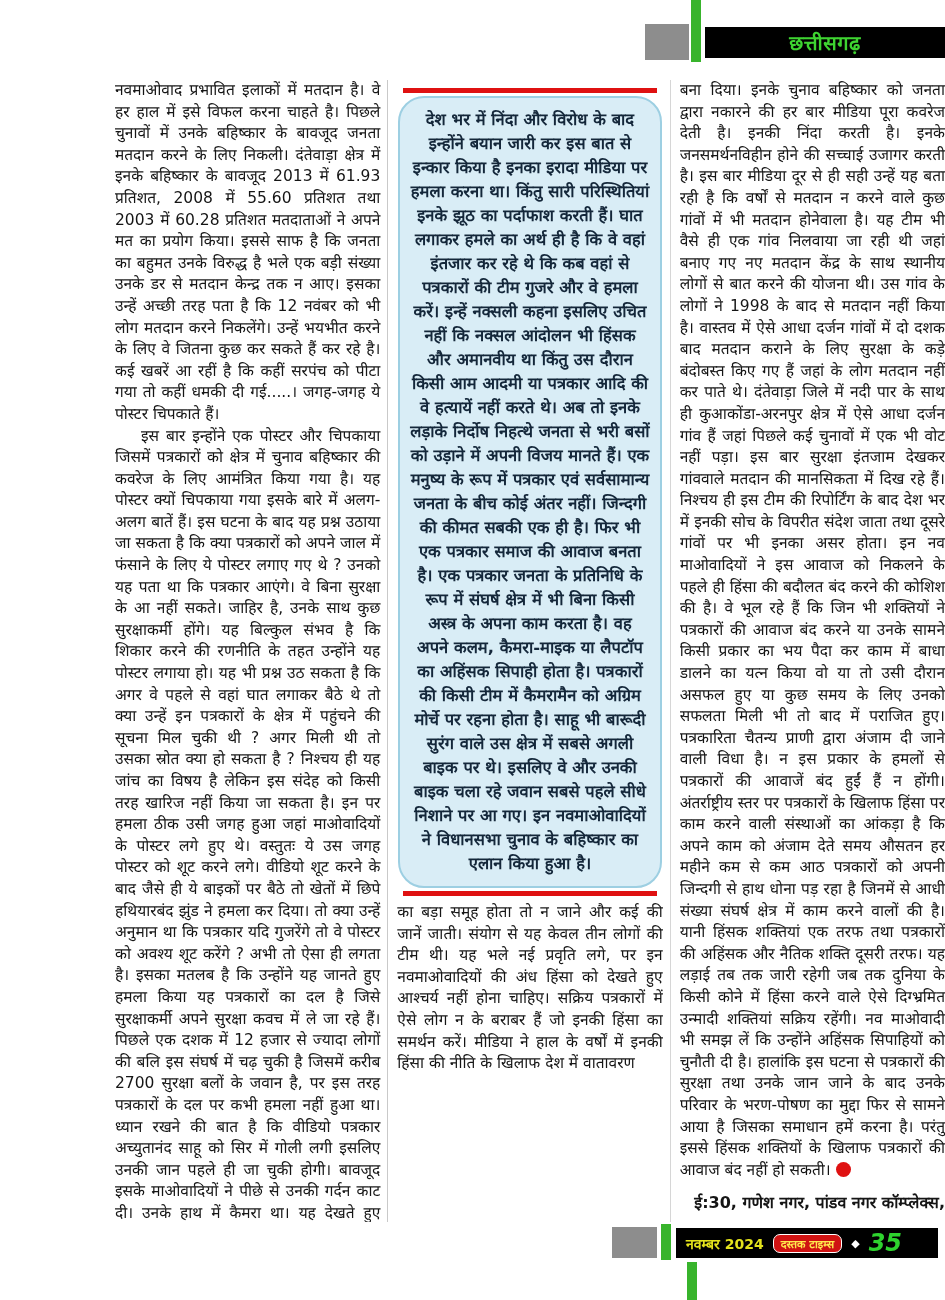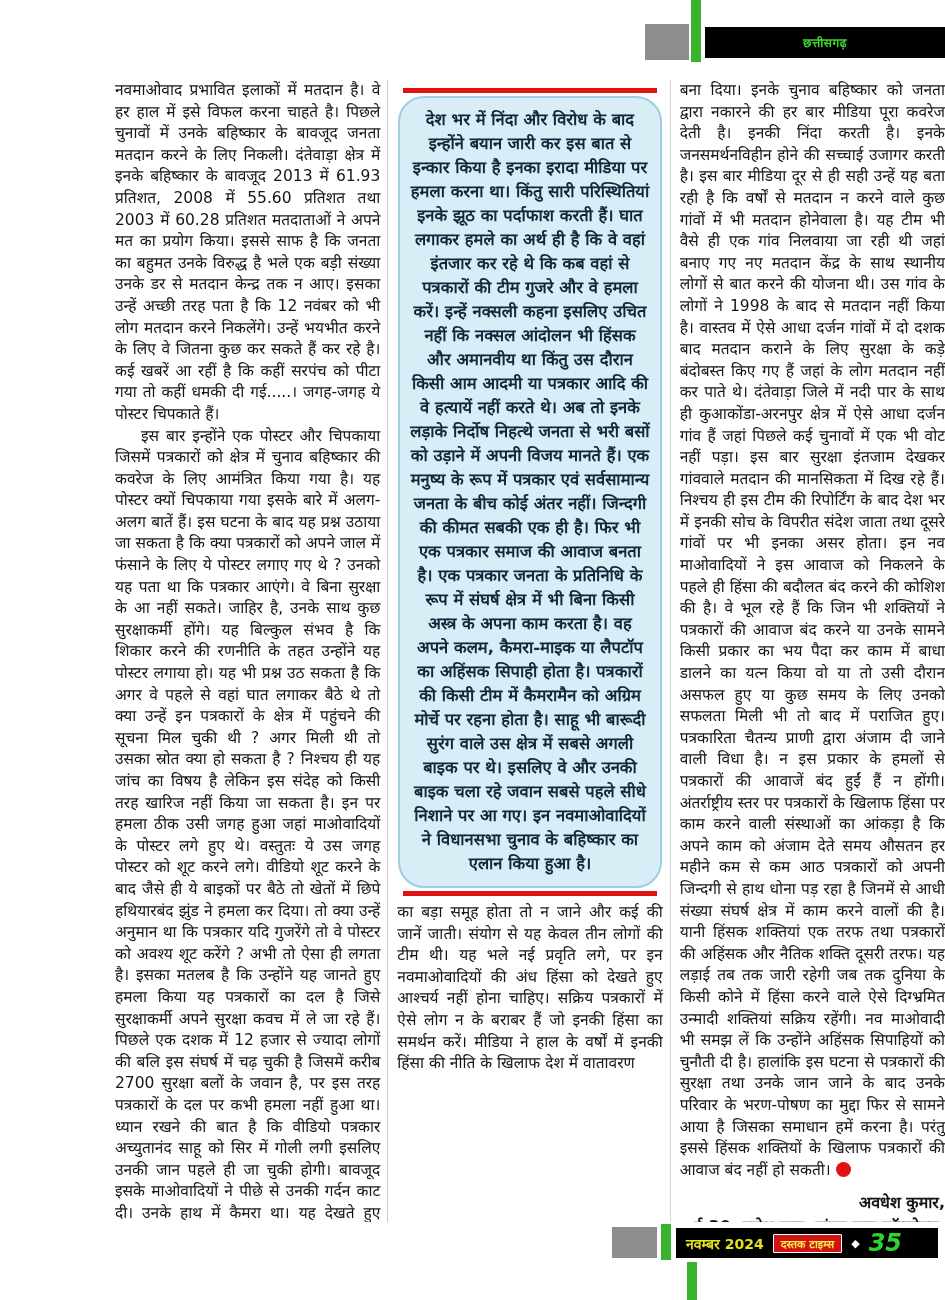--- a/index.html
+++ b/index.html
@@ -5,21 +5,21 @@
   html,body{margin:0;padding:0;}
   body{
     width:945px;height:1300px;position:relative;background:#ffffff;
     font-family:"DejaVu Sans", sans-serif;color:#151515;overflow:hidden;
   }
   
   .hdr-gray{position:absolute;left:645px;top:24px;width:44px;height:36px;background:#8d8d8d;}
   .hdr-green{position:absolute;left:691px;top:0;width:10px;height:62px;background:#38b42c;}
   .hdr-black{position:absolute;left:705px;top:27px;width:240px;height:31px;background:#000;
     display:flex;align-items:center;justify-content:center;}
-  .hdr-black .section{color:#3ed431;font-weight:bold;font-size:12px;letter-spacing:.5px;}
+  .hdr-black .section{color:#3ed431;font-weight:bold;font-size:20px;letter-spacing:.5px;}
   
   .content{position:absolute;left:75px;top:80px;width:830px;height:1142px;
     display:flex;gap:9px;overflow:hidden;margin-left:40px;}
   .col{flex:1 1 0;min-width:0;text-align:justify;font-size:15.5px;line-height:21.6px;overflow:hidden;}
   .col-1{border-right:1px solid #c9c9c9;padding-right:7px;}
   .col-2{border-right:1px solid #d6d6d6;padding-right:7px;}
   .col p{margin:0;}
   .indent{text-indent:26px;}
   
   .pq-wrap{margin:8px 1px 6px 1px;}
@@ -32,21 +32,21 @@
   
   .end-dot{display:inline-block;width:15px;height:15px;border-radius:50%;
     background:#df1111;vertical-align:-2px;margin-left:5px;}
   .author{margin-top:10px;text-align:right;font-weight:bold;font-size:16px;line-height:24px;}
   
   .ftr-gray{position:absolute;left:612px;top:1227px;width:45px;height:31px;background:#8d8d8d;}
   .ftr-green{position:absolute;left:661px;top:1224px;width:10px;height:36px;background:#38b42c;}
   .ftr-black{position:absolute;left:676px;top:1228px;width:262px;height:30px;background:#000;
     display:flex;align-items:center;gap:9px;padding:0 10px;box-sizing:border-box;}
   .ftr-month{color:#e4e31c;font-weight:bold;font-size:14px;white-space:nowrap;}
-  .ftr-logo{background:#cf1212;border:1px solid #fff;border-radius:1px;color:#ffe94d;
+  .ftr-logo{background:#cf1212;border:1px solid #fff;border-radius:7px;color:#ffe94d;
     font-weight:bold;font-size:11px;padding:1px 7px;white-space:nowrap;}
   .ftr-dot{color:#fff;font-size:11px;}
   .ftr-page{color:#2ed32e;font-weight:bold;font-size:24px;font-style:italic;}
   .btm-green{position:absolute;left:687px;top:1262px;width:10px;height:38px;background:#38b42c;}
 </style>
 </head>
 <body>
 
 <div class="hdr-gray"></div>
 <div class="hdr-green"></div>
@@ -66,21 +66,20 @@
       <div class="pq-bar top"></div>
       <div class="pq-box">देश भर में निंदा और विरोध के बाद इन्होंने बयान जारी कर इस बात से इन्कार किया है इनका इरादा मीडिया पर हमला करना था। किंतु सारी परिस्थितियां इनके झूठ का पर्दाफाश करती हैं। घात लगाकर हमले का अर्थ ही है कि वे वहां इंतजार कर रहे थे कि कब वहां से पत्रकारों की टीम गुजरे और वे हमला करें। इन्हें नक्सली कहना इसलिए उचित नहीं कि नक्सल आंदोलन भी हिंसक और अमानवीय था किंतु उस दौरान किसी आम आदमी या पत्रकार आदि की वे हत्यायें नहीं करते थे। अब तो इनके लड़ाके निर्दोष निहत्थे जनता से भरी बसों को उड़ाने में अपनी विजय मानते हैं। एक मनुष्य के रूप में पत्रकार एवं सर्वसामान्य जनता के बीच कोई अंतर नहीं। जिन्दगी की कीमत सबकी एक ही है। फिर भी एक पत्रकार समाज की आवाज बनता है। एक पत्रकार जनता के प्रतिनिधि के रूप में संघर्ष क्षेत्र में भी बिना किसी अस्त्र के अपना काम करता है। वह अपने कलम, कैमरा-माइक या लैपटॉप का अहिंसक सिपाही होता है। पत्रकारों की किसी टीम में कैमरामैन को अग्रिम मोर्चे पर रहना होता है। साहू भी बारूदी सुरंग वाले उस क्षेत्र में सबसे अगली बाइक पर थे। इसलिए वे और उनकी बाइक चला रहे जवान सबसे पहले सीधे निशाने पर आ गए। इन नवमाओवादियों ने विधानसभा चुनाव के बहिष्कार का एलान किया हुआ है।</div>
       <div class="pq-bar bottom"></div>
     </div>
     <p>का बड़ा समूह होता तो न जाने और कई की जानें जाती। संयोग से यह केवल तीन लोगों की टीम थी। यह भले नई प्रवृति लगे, पर इन नवमाओवादियों की अंध हिंसा को देखते हुए आश्चर्य नहीं होना चाहिए। सक्रिय पत्रकारों में ऐसे लोग न के बराबर हैं जो इनकी हिंसा का समर्थन करें। मीडिया ने हाल के वर्षों में इनकी हिंसा की नीति के खिलाफ देश में वातावरण</p>
   </div>
 
   <div class="col col-3">
     <p><span>बना दिया। इनके चुनाव बहिष्कार को जनता द्वारा नकारने की हर बार मीडिया पूरा कवरेज देती है। इनकी निंदा करती है। इनके जनसमर्थनविहीन होने की सच्चाई उजागर करती है। इस बार मीडिया दूर से ही सही उन्हें यह बता रही है कि वर्षों से मतदान न करने वाले कुछ गांवों में भी मतदान होनेवाला है। यह टीम भी वैसे ही एक गांव निलवाया जा रही थी जहां बनाए गए नए मतदान केंद्र के साथ स्थानीय लोगों से बात करने की योजना थी। उस गांव के लोगों ने 1998 के बाद से मतदान नहीं किया है। वास्तव में ऐसे आधा दर्जन गांवों में दो दशक बाद मतदान कराने के लिए सुरक्षा के कड़े बंदोबस्त किए गए हैं जहां के लोग मतदान नहीं कर पाते थे। दंतेवाड़ा जिले में नदी पार के साथ ही कुआकोंडा-अरनपुर क्षेत्र में ऐसे आधा दर्जन गांव हैं जहां पिछले कई चुनावों में एक भी वोट नहीं पड़ा। इस बार सुरक्षा इंतजाम देखकर गांववाले मतदान की मानसिकता में दिख रहे हैं। निश्चय ही इस टीम की रिपोर्टिंग के बाद देश भर में इनकी सोच के विपरीत संदेश जाता तथा दूसरे गांवों पर भी इनका असर होता। इन नव माओवादियों ने इस आवाज को निकलने के पहले ही हिंसा की बदौलत बंद करने की कोशिश की है। वे भूल रहे हैं कि जिन भी शक्तियों ने पत्रकारों की आवाज बंद करने या उनके सामने किसी प्रकार का भय पैदा कर काम में बाधा डालने का यत्न किया वो या तो उसी दौरान असफल हुए या कुछ समय के लिए उनको सफलता मिली भी तो बाद में पराजित हुए। पत्रकारिता चैतन्य प्राणी द्वारा अंजाम दी जाने वाली विधा है। न इस प्रकार के हमलों से पत्रकारों की आवाजें बंद हुईं हैं न होंगी। अंतर्राष्ट्रीय स्तर पर पत्रकारों के खिलाफ हिंसा पर काम करने वाली संस्थाओं का आंकड़ा है कि अपने काम को अंजाम देते समय औसतन हर महीने कम से कम आठ पत्रकारों को अपनी जिन्दगी से हाथ धोना पड़ रहा है जिनमें से आधी संख्या संघर्ष क्षेत्र में काम करने वालों की है। यानी हिंसक शक्तियां एक तरफ तथा पत्रकारों की अहिंसक और नैतिक शक्ति दूसरी तरफ। यह लड़ाई तब तक जारी रहेगी जब तक दुनिया के किसी कोने में हिंसा करने वाले ऐसे दिग्भ्रमित उन्मादी शक्तियां सक्रिय रहेंगी। नव माओवादी भी समझ लें कि उन्होंने अहिंसक सिपाहियों को चुनौती दी है। हालांकि इस घटना से पत्रकारों की सुरक्षा तथा उनके जान जाने के बाद उनके परिवार के भरण-पोषण का मुद्दा फिर से सामने आया है जिसका समाधान हमें करना है। परंतु इससे हिंसक शक्तियों के खिलाफ पत्रकारों की आवाज बंद नहीं हो सकती।</span><span class="end-dot"></span></p>
     <div class="author">
-      <div>अवधेश कुमार,</div>
       <div>ई:30, गणेश नगर, पांडव नगर कॉम्प्लेक्स,</div>
 
     </div>
   </div>
 
 </div>
 
 <div class="ftr-gray"></div>
 <div class="ftr-green"></div>
 <div class="ftr-black">

